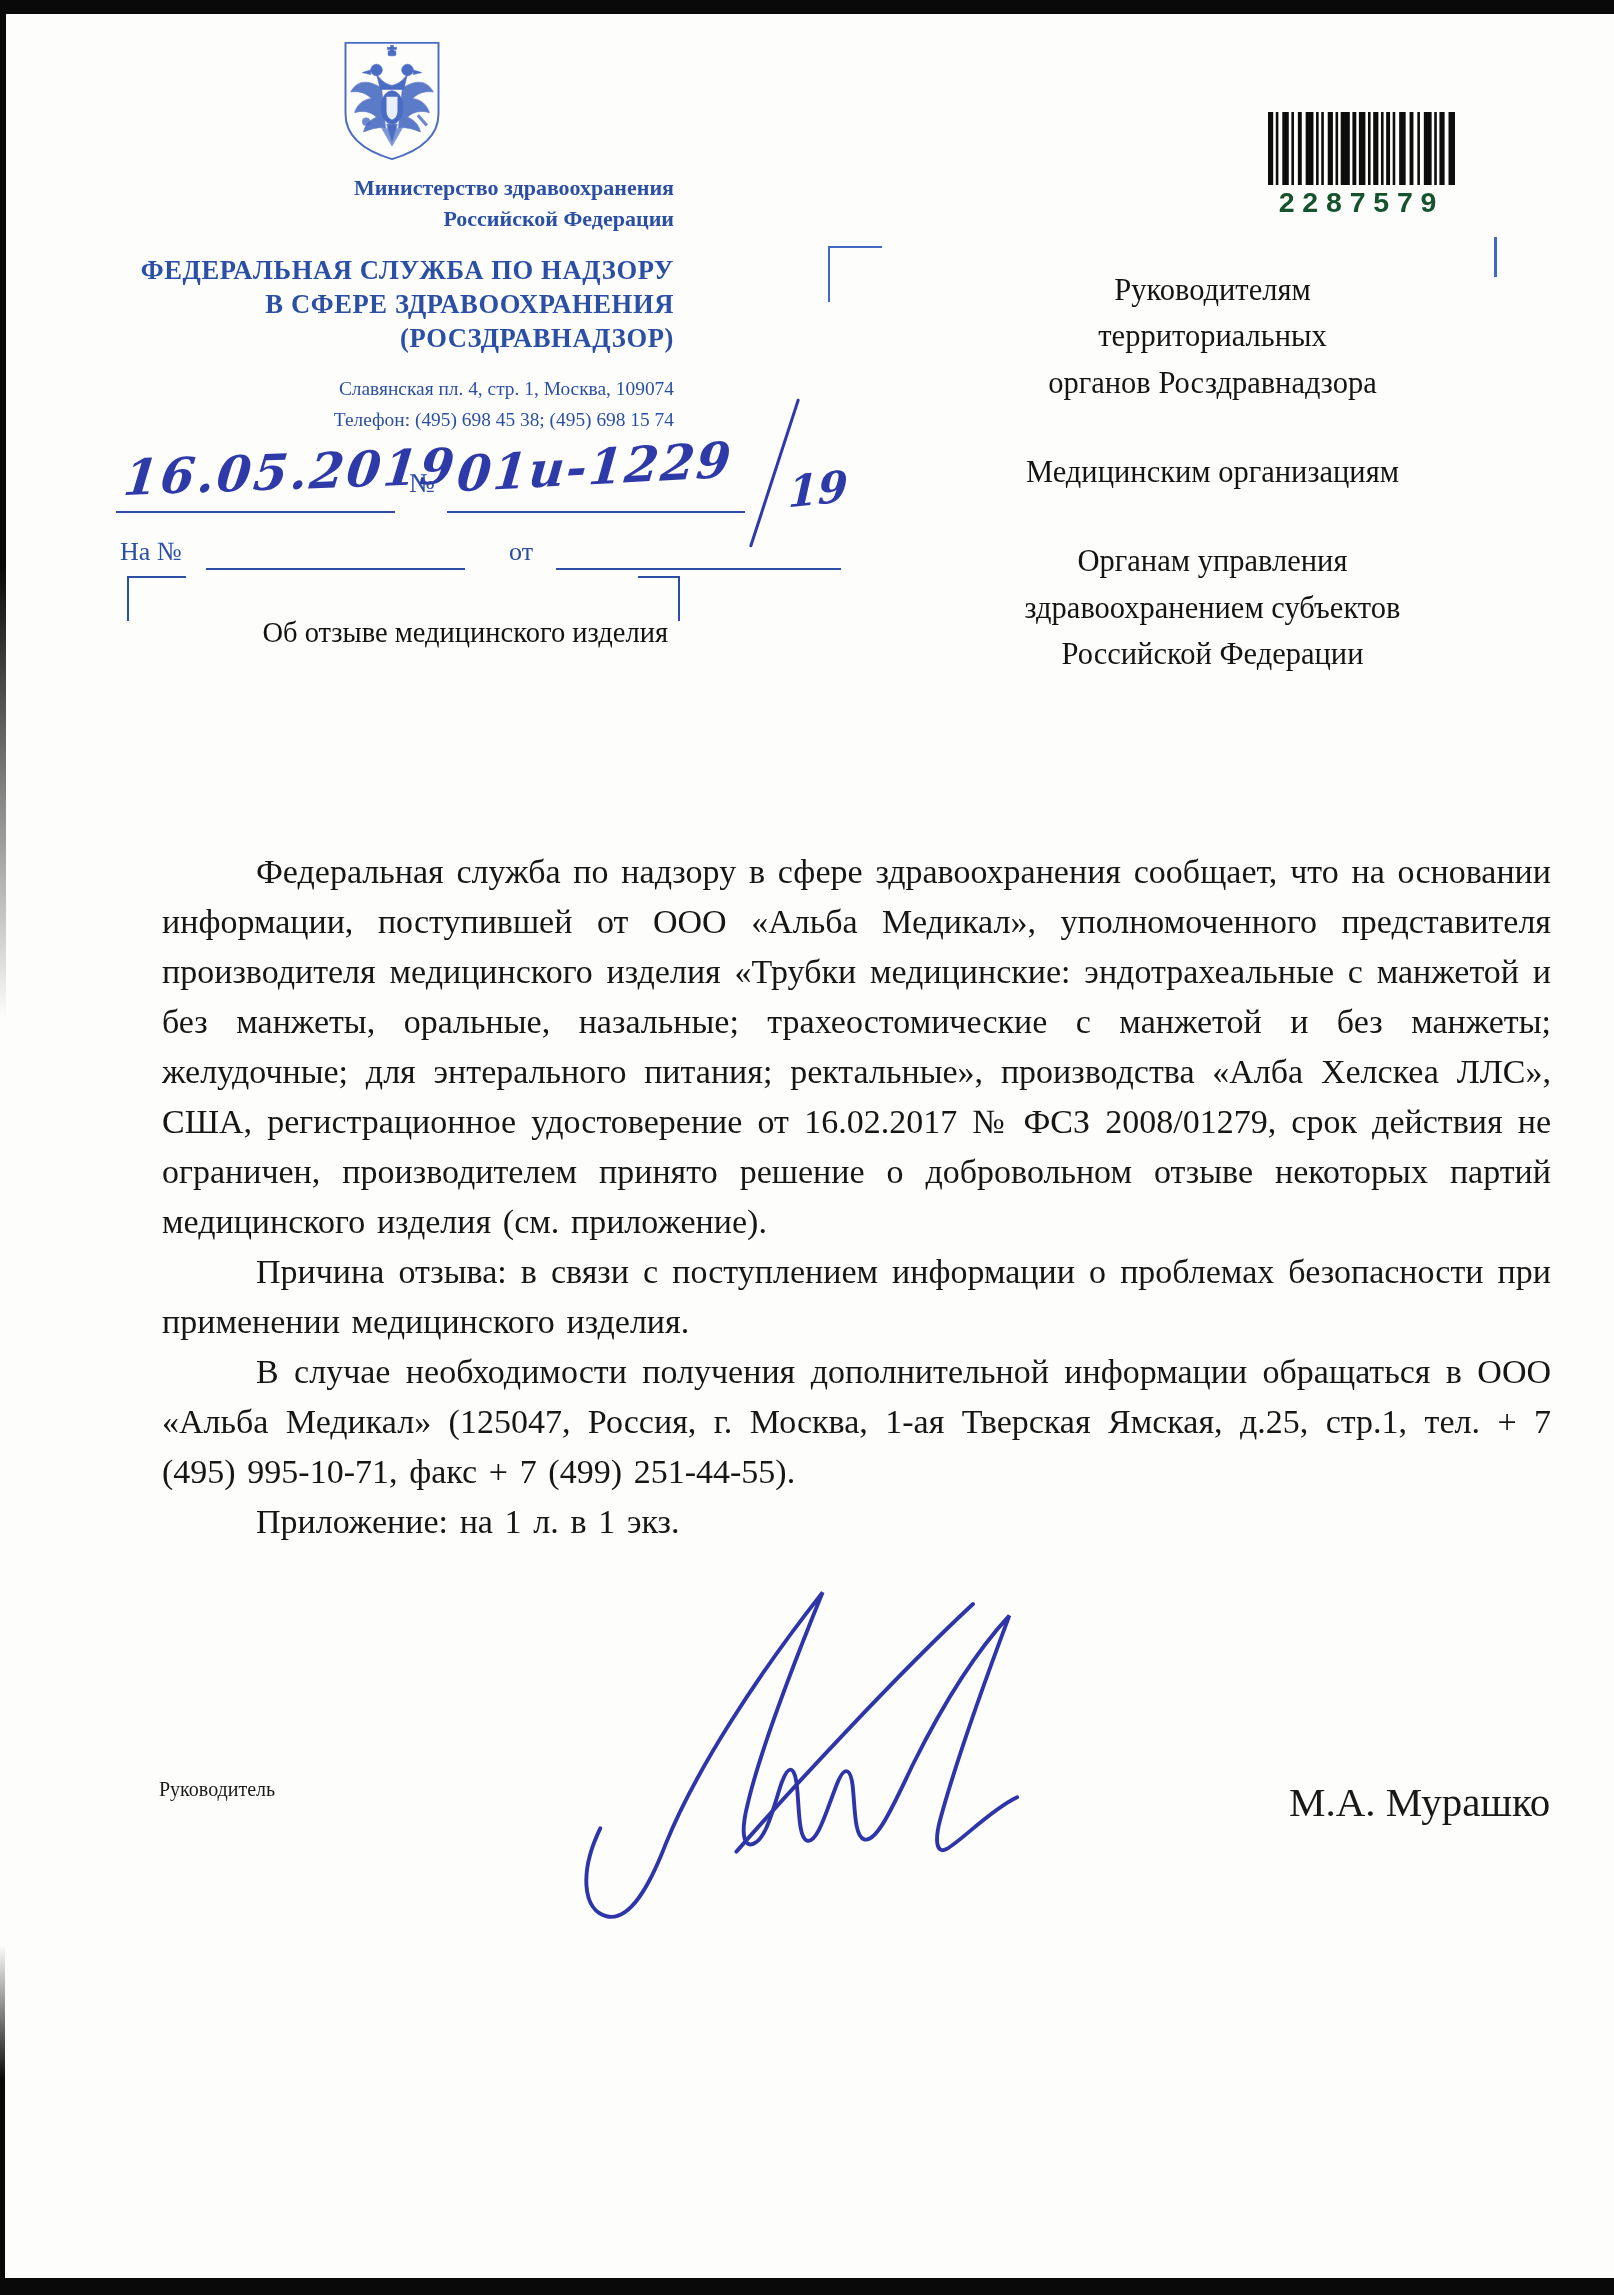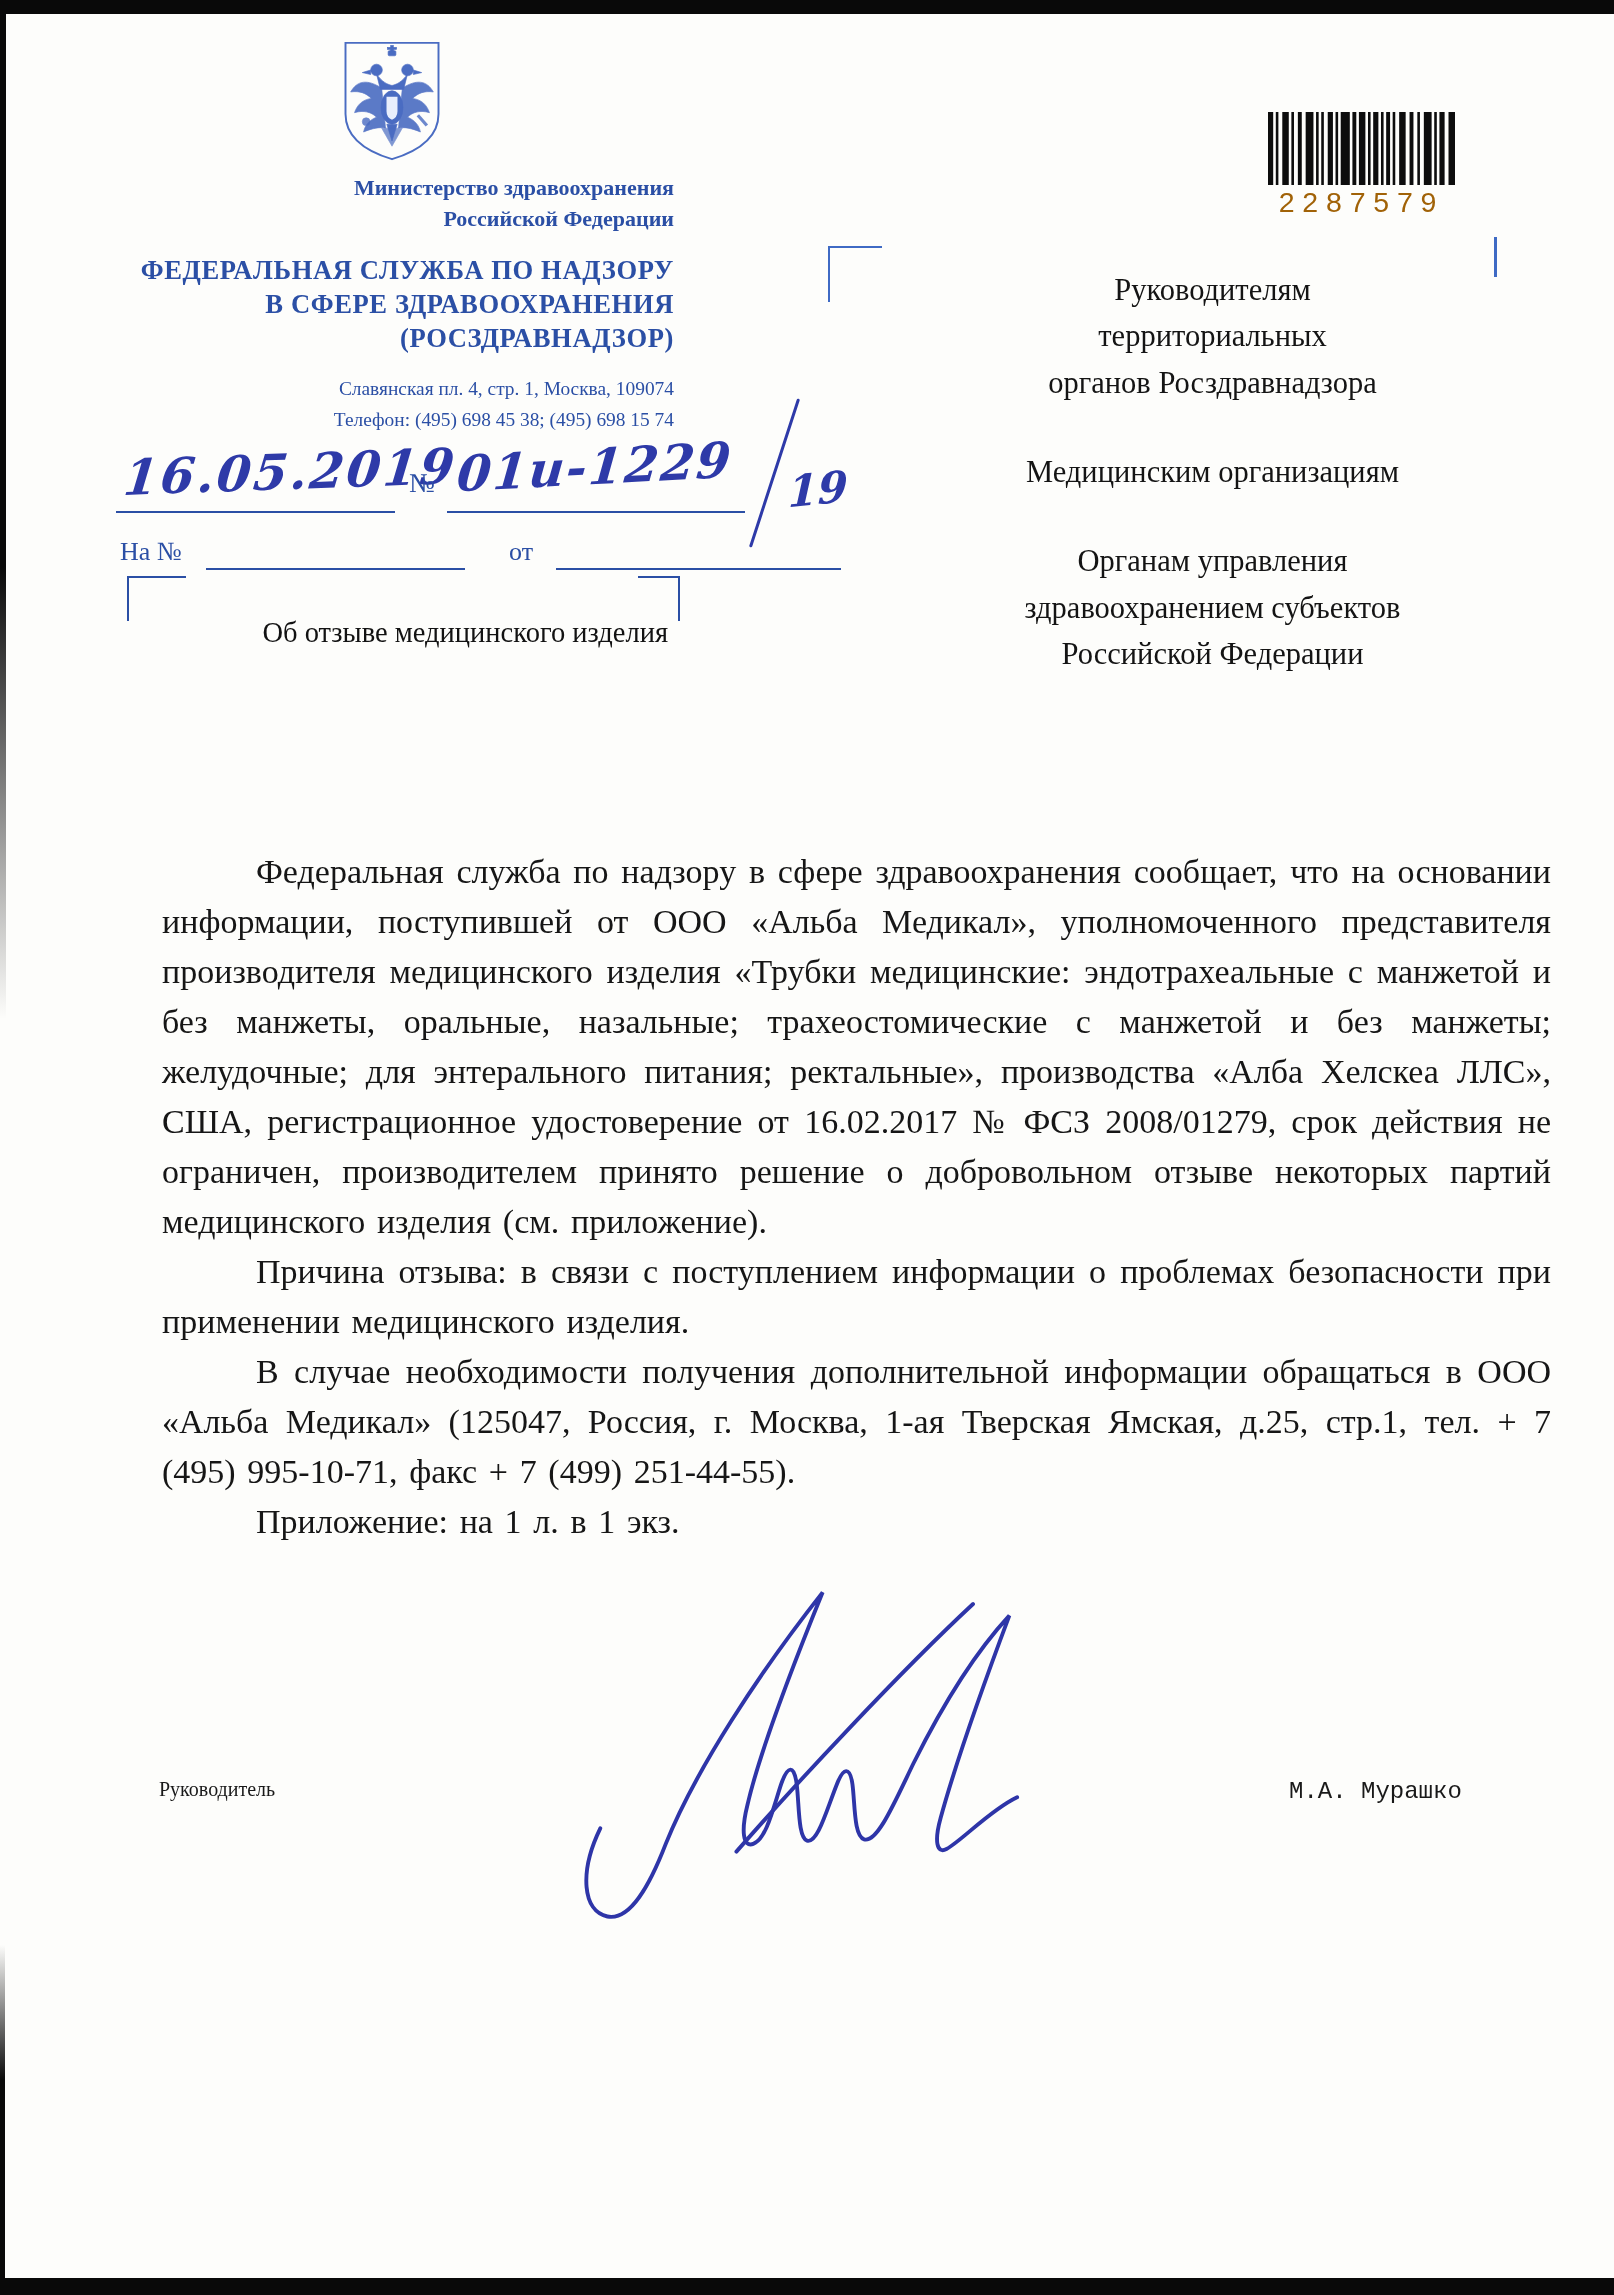--- a/index.html
+++ b/index.html
@@ -60,31 +60,31 @@
   .addressee-corner{position:absolute;left:828px;top:246px;width:52px;height:54px;
     border-top:2.6px solid #3f6ac4;border-left:2.6px solid #3f6ac4;}
   .addressee-tick{position:absolute;left:1494px;top:237px;width:2.6px;height:40px;background:#3f6ac4;}
   .addressees{position:absolute;left:900px;top:267px;width:625px;text-align:center;font-size:30.5px;line-height:1.52;color:#141414;}
   .addressee-group{white-space:pre-line;margin-bottom:43px;}
 
   
   .barcode{position:absolute;left:1268px;top:112px;width:187px;text-align:center;}
   .barcode svg{display:block;width:187px;height:73px;}
   .barcode-number{margin-top:1.3px;font-family:"Liberation Sans","DejaVu Sans",sans-serif;
-    font-size:28.5px;font-weight:normal;color:#a16207;letter-spacing:7.8px;}
+    font-size:28.5px;font-weight:bold;color:#14532d;letter-spacing:7.8px;}
 
   
   .body{position:absolute;left:162px;top:847px;width:1389px;
     font-size:34px;line-height:50px;text-align:justify;word-spacing:3.2px;color:#161616;}
   .body p{margin:0;text-indent:94px;}
   .attachment{margin-top:40px;text-indent:112px;text-align:left;}
 
   
   .sig-title{position:absolute;left:159px;top:1778px;font-size:20px;color:#191919;font-family:Liberation Serif, serif;}
-  .sig-name{position:absolute;left:1289px;top:1778px;font-size:24px;color:#191919;font-family:Liberation Mono, monospace;}
+  .sig-name{position:absolute;left:1289px;top:1778px;font-size:41px;color:#191919;}
   .signature{position:absolute;left:545px;top:1569px;width:506px;height:376px;}
 </style>
 </head>
 <body>
 
 <div class="page">
 
   <div class="edge-top"></div>
   <div class="edge-bottom"></div>
   <div class="edge-left-a"></div>

